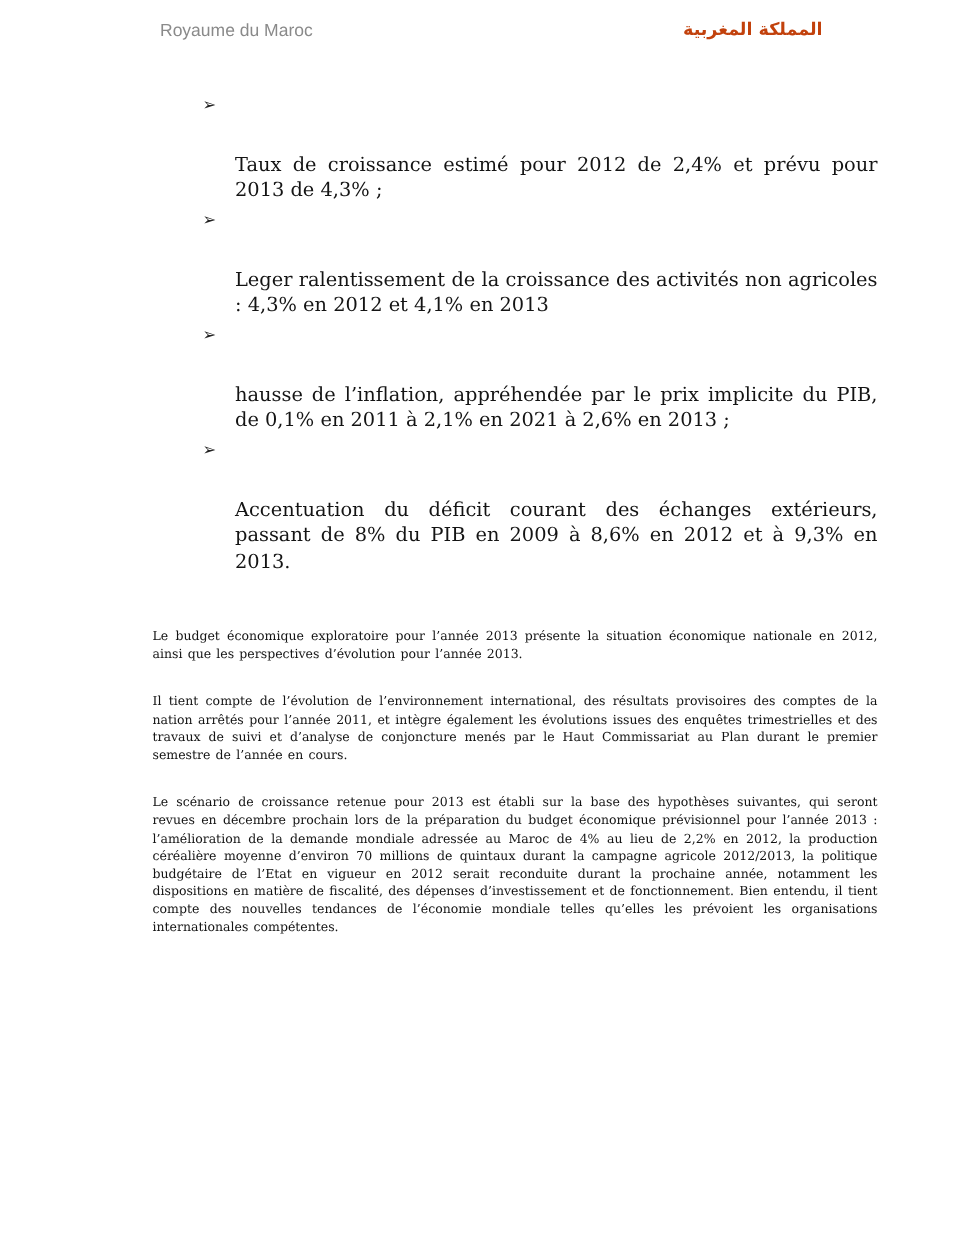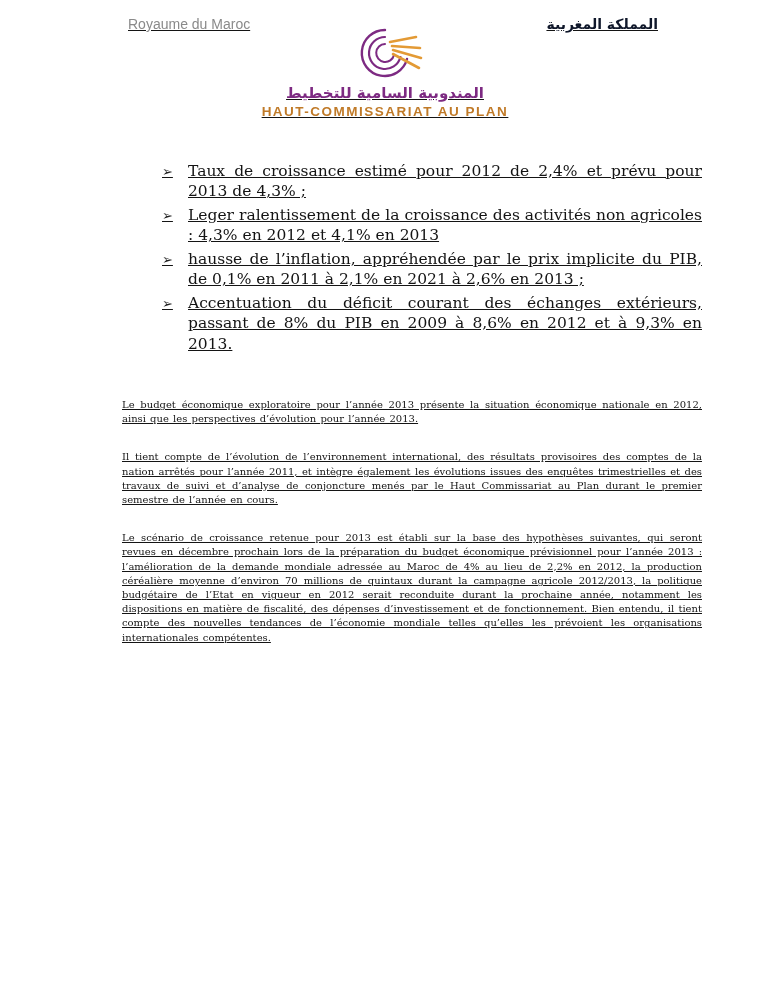--- a/index.html
+++ b/index.html
@@ -6,67 +6,51 @@
   .page {
     position:relative;
     width:724px; height:994px;
     margin:0 auto;
     background:#ffffff;
     font-family:"DejaVu Serif","Liberation Serif",serif;
     color:#141414;
     box-sizing:border-box;
     padding:16px 86px 30px 88px;
     overflow:hidden;
-    text-decoration:underline;
   }
   
   .hdr-row { display:flex; justify-content:space-between; align-items:flex-start; }
   .country-fr { font-family:"Liberation Sans",sans-serif; font-size:14px; color:#8a8a8a; padding-left:18px; }
-  .country-ar { font-family:"DejaVu Sans",sans-serif; font-size:14px; color:#0f172a; font-weight:bold; padding-right:2px; direction:rtl; }
+  .country-ar { font-family:"DejaVu Sans",sans-serif; font-size:14px; color:#c2410c; font-weight:bold; padding-right:2px; direction:rtl; }
   .logo-block { text-align:center; margin-top:-8px; }
   .logo-svg { display:block; margin:0 auto; }
   .org-ar { font-family:"DejaVu Sans",sans-serif; font-size:15px; font-weight:bold; color:#7d2a82; direction:rtl; margin-top:-2px; }
   .org-fr { font-family:"Liberation Sans",sans-serif; font-size:13.5px; font-weight:bold; color:#c07a28; letter-spacing:1.5px; margin-top:2px; }
   .dateline { text-align:right; font-size:15.5px; color:#111; margin-top:2px; padding-right:2px; }
   
   .title { text-align:center; color:#0c7d14; font-weight:bold; font-size:17px; line-height:1.45; margin-top:18px; }
   
   .bullets { margin:42px 0 0 52px; width:540px; }
   .bullet { display:flex; font-size:15.5px; line-height:1.32; margin-bottom:3px; }
   .bullet .marker { flex:0 0 26px; color:#222; font-family:"DejaVu Sans",sans-serif; font-size:13px; padding-top:2px; }
-  .bullet .btxt { flex:1; text-align:justify; }
+  .bullet .btxt { flex:1; text-align:justify;margin-top:48px; }
   
   .bodytext { margin-top:44px; width:592px; }
   .bodytext p { font-size:10px; line-height:1.42; text-align:justify; margin:0 0 24px 12px; word-spacing:1px; }
 </style>
 </head>
 <body>
 
 <div class="page">
 
   <div class="hdr-row">
     <span class="country-fr">Royaume du Maroc</span>
     <span class="country-ar">المملكة المغربية</span>
   </div>
 
-  <div class="logo-block">
-    <svg class="logo-svg" width="104" height="62" viewBox="0 0 104 62">
-      <g fill="none" stroke-linecap="round">
-        <path d="M52 6 a23 23 0 1 0 22 29" stroke="#7d2a82" stroke-width="2.4"></path>
-        <path d="M52 13 a16 16 0 1 0 15.5 20" stroke="#7d2a82" stroke-width="2.2"></path>
-        <path d="M52 20 a9 9 0 1 0 9 11" stroke="#7d2a82" stroke-width="2"></path>
-        <path d="M60 30 L86 44" stroke="#e39a35" stroke-width="2.6"></path>
-        <path d="M60 26 L88 34" stroke="#e39a35" stroke-width="2.6"></path>
-        <path d="M59 22 L87 24" stroke="#e39a35" stroke-width="2.6"></path>
-        <path d="M57 18 L83 13" stroke="#e39a35" stroke-width="2.6"></path>
-      </g>
-    </svg>
-    <div class="org-ar">المندوبية السامية للتخطيط</div>
-    <div class="org-fr">HAUT-COMMISSARIAT AU PLAN</div>
-  </div>
 
 
   <div class="title">
   </div>
 
   <div class="bullets">
     <div class="bullet">
       <span class="marker">➢</span>
       <span class="btxt">Taux de croissance estimé pour 2012 de 2,4% et prévu pour 2013 de 4,3% ;</span>
     </div>

